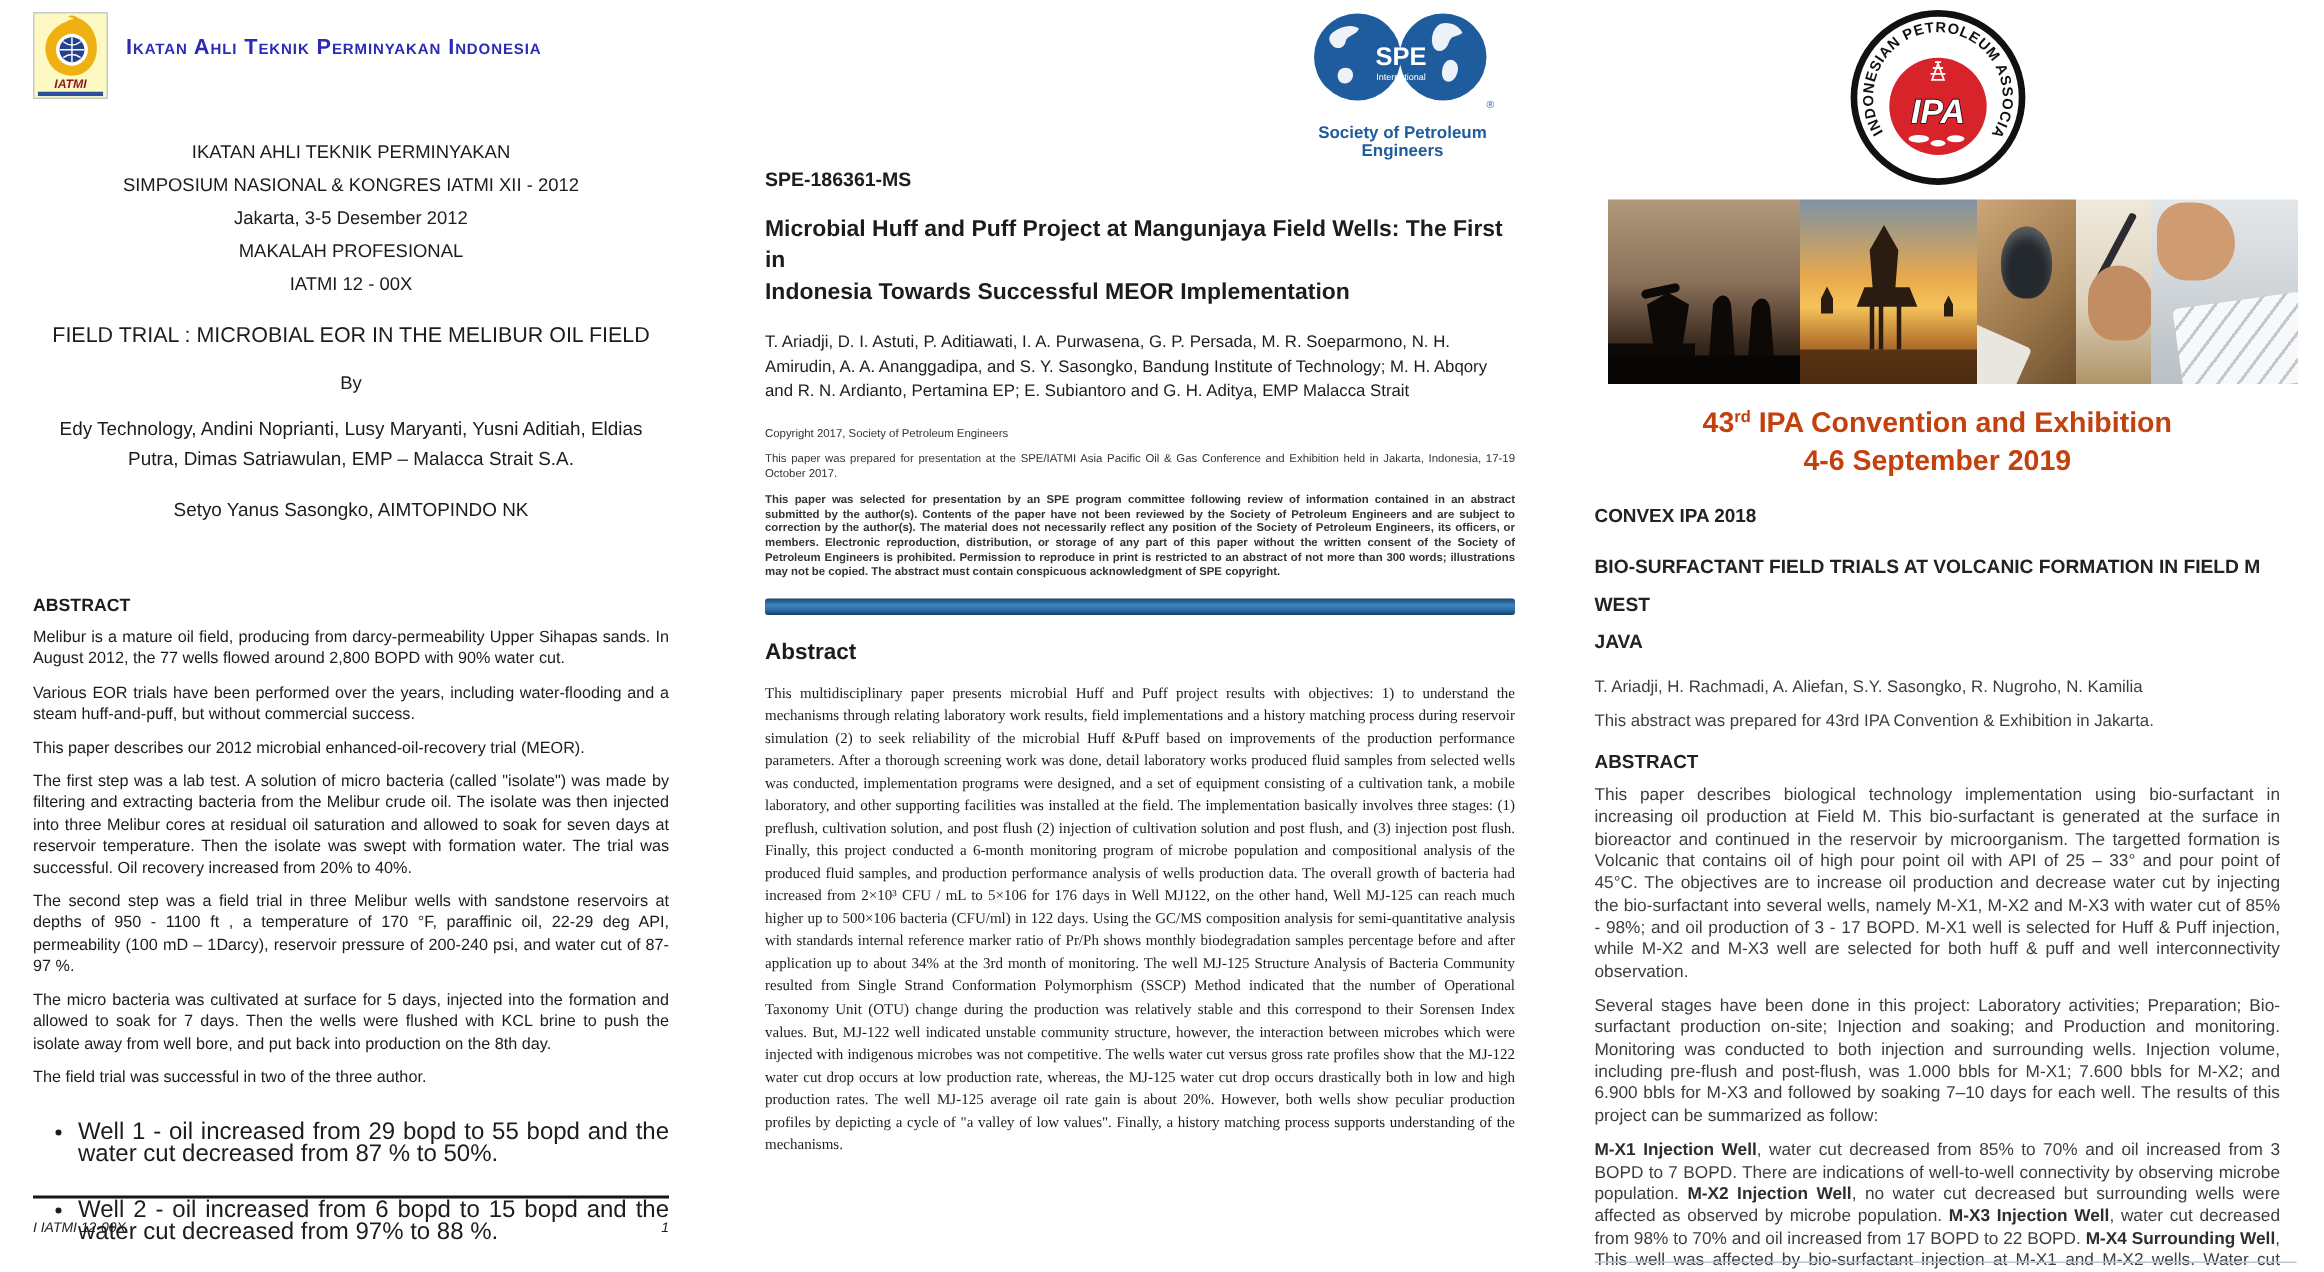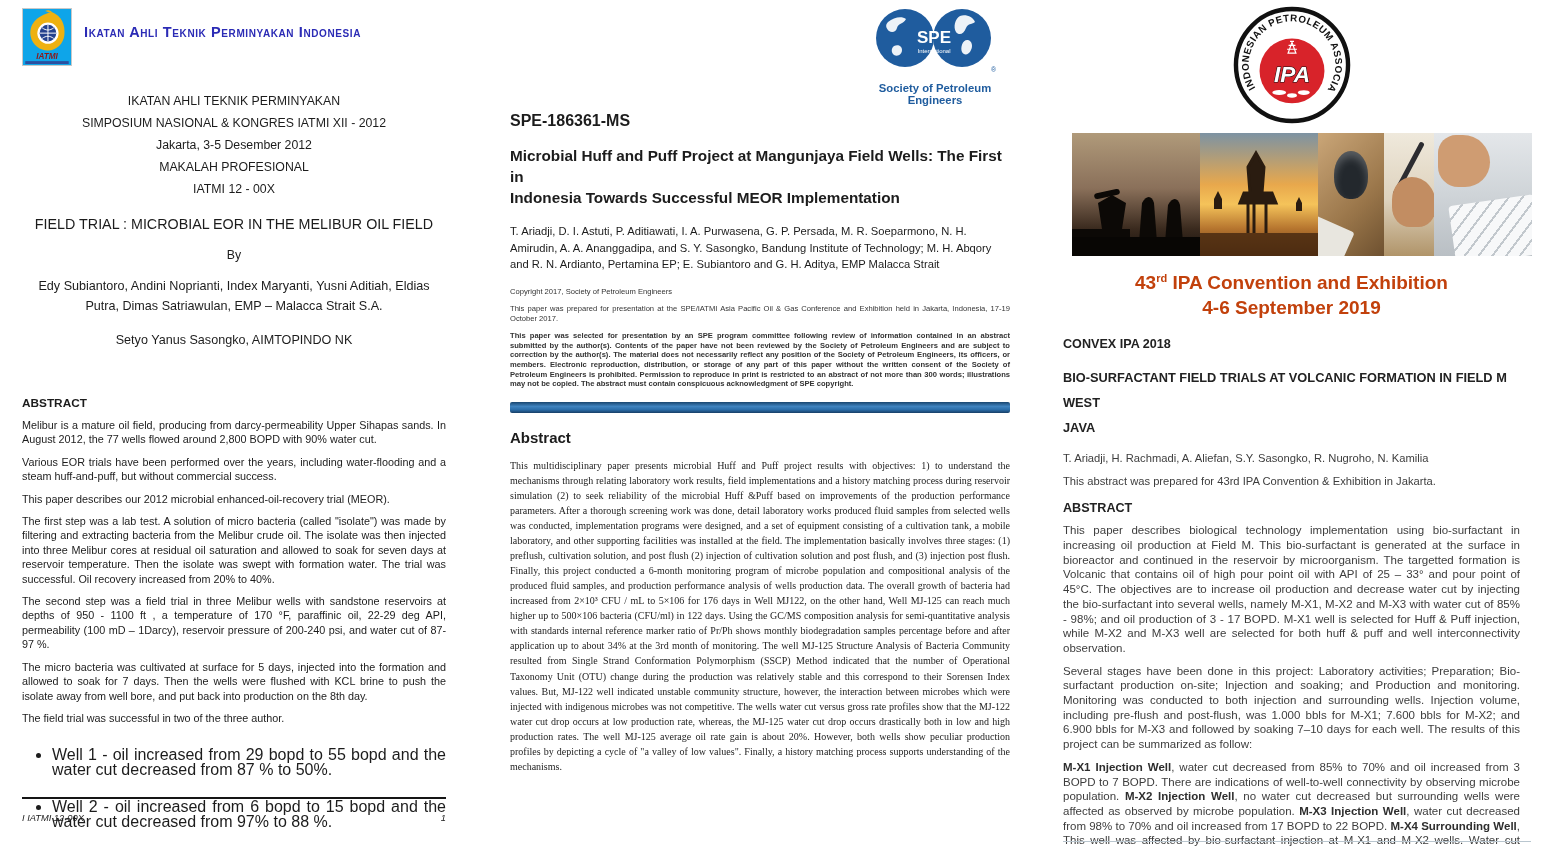--- a/index.html
+++ b/index.html
@@ -2,39 +2,39 @@
 <html style="--iatmi_blue_text: #2b2bb5; --iatmi_gold: #eeb111; --iatmi_globe_blue: #24418e; --iatmi_maroon: #8b1a1a; --spe_blue: #1f5c9e; --ipa_red: #d8232a; --divider_blue: #2a6ca8; --text_dark: #1c1c1c; --text_gray: #3d3d3d; --footer_line_right: #b9c6cf;"><head>
 <meta charset="utf-8">
 <style>
   * { box-sizing: border-box; }
   body { margin:0; background:#fff; font-family:"Liberation Sans", sans-serif; color:var(--text_dark,#1c1c1c); }
   .page { position:relative; width:1549px; height:848px; background:#fff; overflow:hidden; }
 
   
   .col-left { position:absolute; left:22px; top:0; width:424px; height:848px; }
   .l-head { display:flex; align-items:flex-start; gap:12px; padding-top:8px; }
-  .iatmi-logo { width:50px; height:58px; border:1px solid #c8c8c8; background:#0ea5e9; flex:0 0 auto; }
+  .iatmi-logo { width:50px; height:58px; border:1px solid #c8c8c8; background:#fef9c3; flex:0 0 auto; }
   .l-org { font-weight:bold; font-variant:small-caps; letter-spacing:.6px; font-size:14.5px; color:var(--iatmi_blue_text,#2b2bb5); margin-top:16px; }
   .l-center { text-align:center; font-size:12.3px; line-height:22px; margin-top:24px; }
   .l-title { text-align:center; font-size:14.3px; margin-top:16px; }
   .l-by { text-align:center; font-size:12.3px; margin-top:16px; }
   .l-authors { text-align:center; font-size:12.6px; line-height:20px; margin-top:14px; }
   .l-author2 { margin-top:14px; }
   .l-h { font-weight:bold; font-size:11.8px; margin-top:46px; }
   .l-p { font-size:10.8px; line-height:14.4px; text-align:justify; margin:8px 0 0 0; }
   ul.l-bullets { margin:0; padding-left:30px; }
   ul.l-bullets li { font-size:16px; line-height:14.4px; margin-top:23px; text-align:justify; }
   .l-footer { position:absolute; left:0; top:797px; width:100%; border-top:2px solid #151515; }
   .l-footer-row { display:flex; justify-content:space-between; font-size:9.3px; font-style:italic; margin-top:14px; }
 
   
   .col-mid { position:absolute; left:510px; top:0; width:500px; height:848px; padding-top:112px; }
   .spe-logo-block { position:absolute; right:0; top:6px; width:150px; text-align:center; }
   .spe-org { font-size:11.3px; font-weight:bold; color:var(--spe_blue,#1f5c9e); margin-top:2px; }
-  .m-paperno { font-weight:bold; font-size:16px; }
+  .m-paperno { font-weight:bold; font-size:13px; }
   .m-title { font-weight:bold; font-size:15.3px; line-height:21px; margin-top:15px; }
   .m-authors { font-size:11.2px; line-height:16.5px; margin-top:15px; }
   .m-copy { font-size:7.6px; line-height:9.6px; color:#333; text-align:justify; }
   .m-copy1 { margin-top:14px; }
   .m-copy2 { margin-top:8px; }
   .m-copy3 { margin-top:8px;font-weight:bold; }
   .m-bar { height:11px; border-radius:2px; margin-top:13px;
            background:linear-gradient(to bottom,#18456f 0%, #3f83bf 40%, #2a6ca8 70%, #173f66 100%); }
   .m-abs-h { font-weight:bold; font-size:15px; margin-top:16px; }
   .m-abs { font-family:Liberation Serif, serif; font-size:10px; line-height:15.05px; text-align:justify; margin-top:12px; }
@@ -92,21 +92,21 @@
     <div class="l-center">
       <div>IKATAN AHLI TEKNIK PERMINYAKAN</div>
       <div>SIMPOSIUM NASIONAL &amp; KONGRES IATMI XII - 2012</div>
       <div>Jakarta, 3-5 Desember 2012</div>
       <div>MAKALAH PROFESIONAL</div>
       <div>IATMI 12 - 00X</div>
     </div>
 
     <div class="l-title">FIELD TRIAL : MICROBIAL EOR IN THE MELIBUR OIL FIELD</div>
     <div class="l-by">By</div>
-    <div class="l-authors">Edy Subiantoro, Andini Noprianti, Index Maryanti, Yusni Aditiah, Eldias Putra, Dimas Satriawulan, EMP – Malacca Strait S.A.</div>
+    <div class="l-authors">Edy Technology, Andini Noprianti, Lusy Maryanti, Yusni Aditiah, Eldias Putra, Dimas Satriawulan, EMP – Malacca Strait S.A.</div>
     <div class="l-authors l-author2">Setyo Yanus Sasongko, AIMTOPINDO NK</div>
 
     <div class="l-h">ABSTRACT</div>
     <p class="l-p">Melibur is a mature oil field, producing from darcy-permeability Upper Sihapas sands.  In August 2012, the 77 wells flowed around 2,800 BOPD with 90% water cut.</p>
     <p class="l-p">Various EOR trials have been performed over the years, including water-flooding and a steam huff-and-puff, but without commercial success.</p>
     <p class="l-p">This paper describes our 2012 microbial enhanced-oil-recovery trial (MEOR).</p>
     <p class="l-p">The first step was a lab test.  A solution of micro bacteria (called "isolate") was made by filtering and extracting bacteria from the Melibur crude oil.  The isolate was then injected into three Melibur cores at residual oil saturation and allowed to soak for seven days at reservoir temperature.  Then the isolate was swept with formation water.  The trial was successful.  Oil recovery increased from 20% to 40%.</p>
     <p class="l-p">The second step was a field trial in three Melibur wells with sandstone reservoirs at depths of 950 - 1100 ft , a temperature of 170 °F, paraffinic oil, 22-29 deg API, permeability  (100 mD – 1Darcy), reservoir pressure of  200-240 psi, and water cut  of 87-97 %.</p>
     <p class="l-p">The micro bacteria was cultivated at surface for 5 days, injected into the formation and allowed to soak for 7 days. Then the wells were flushed with KCL brine to push the isolate away from well bore, and put back into production on the 8th day.</p>
     <p class="l-p">The field trial was successful in two of the three author.</p>

